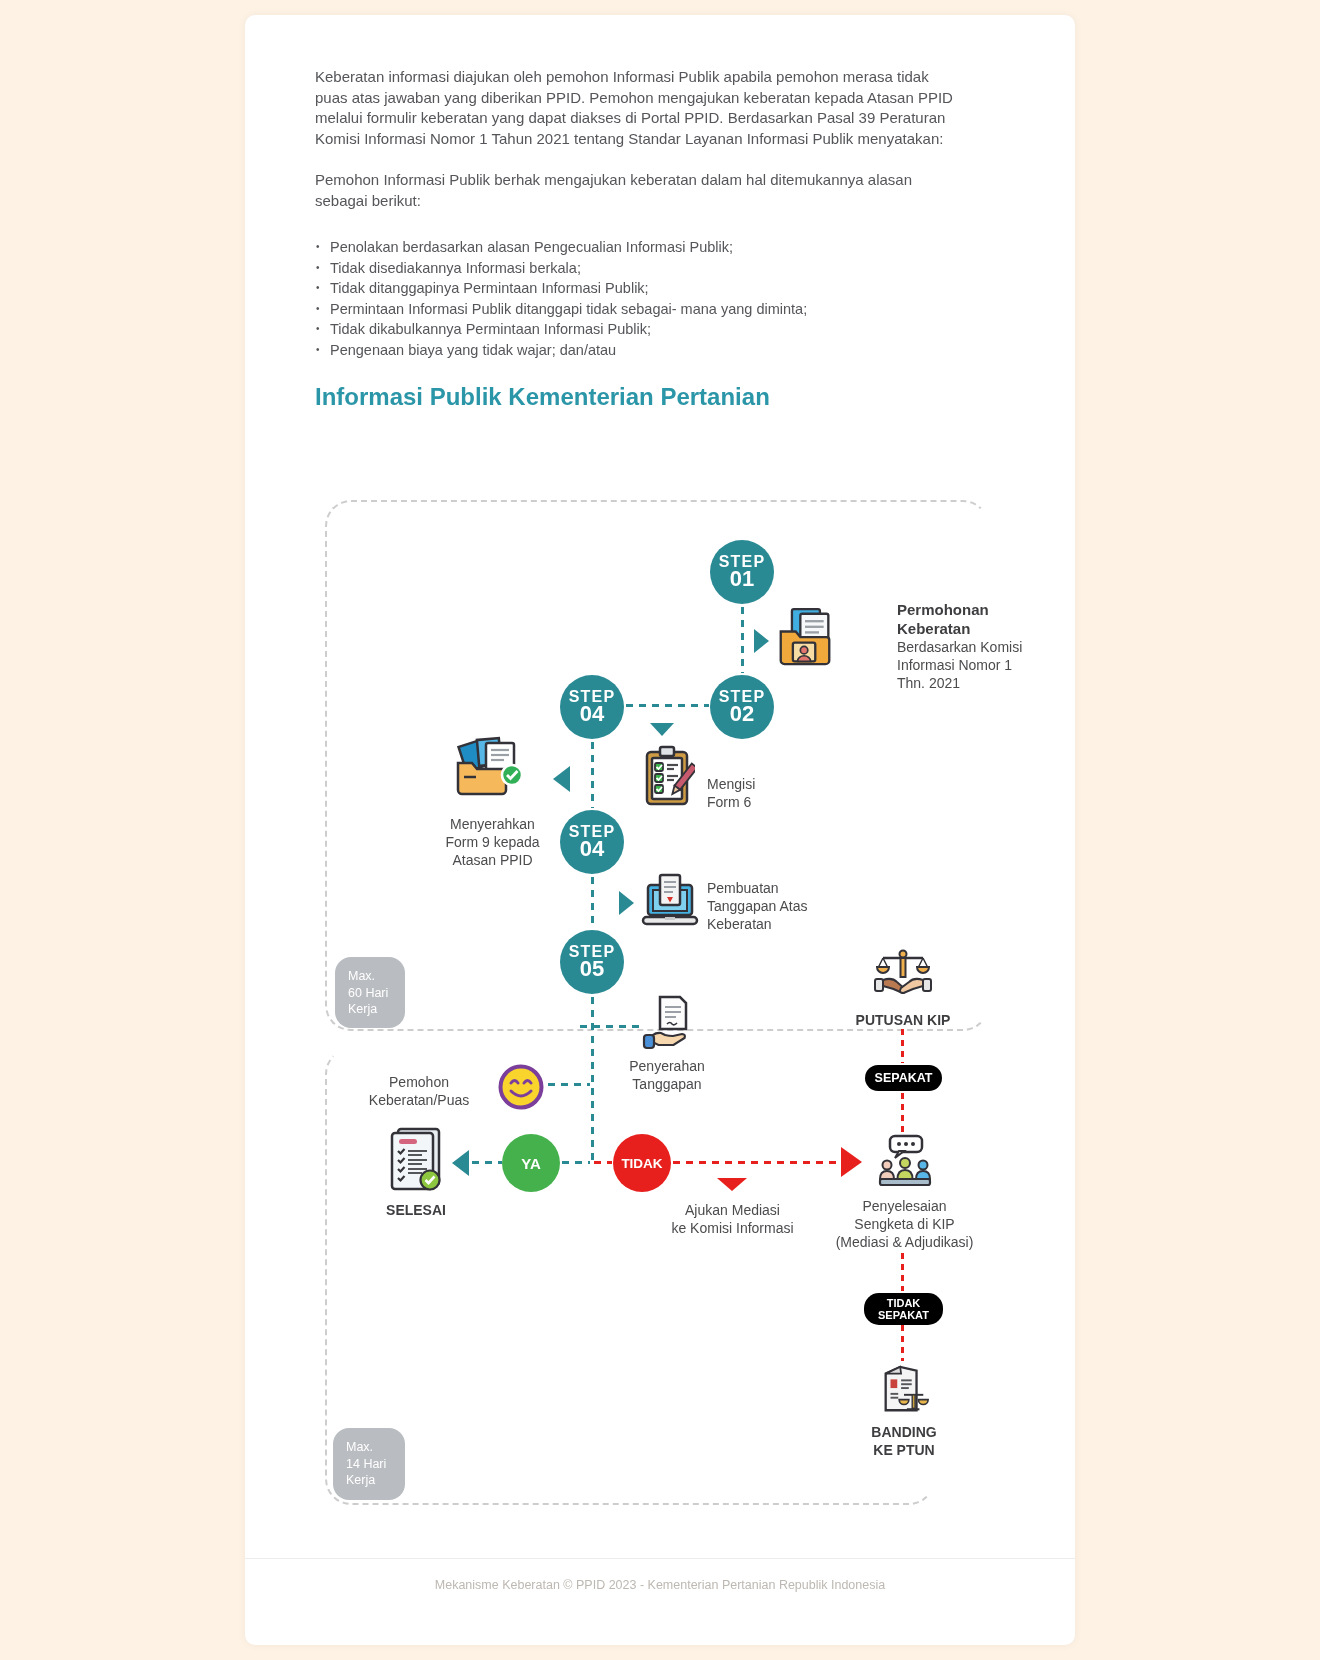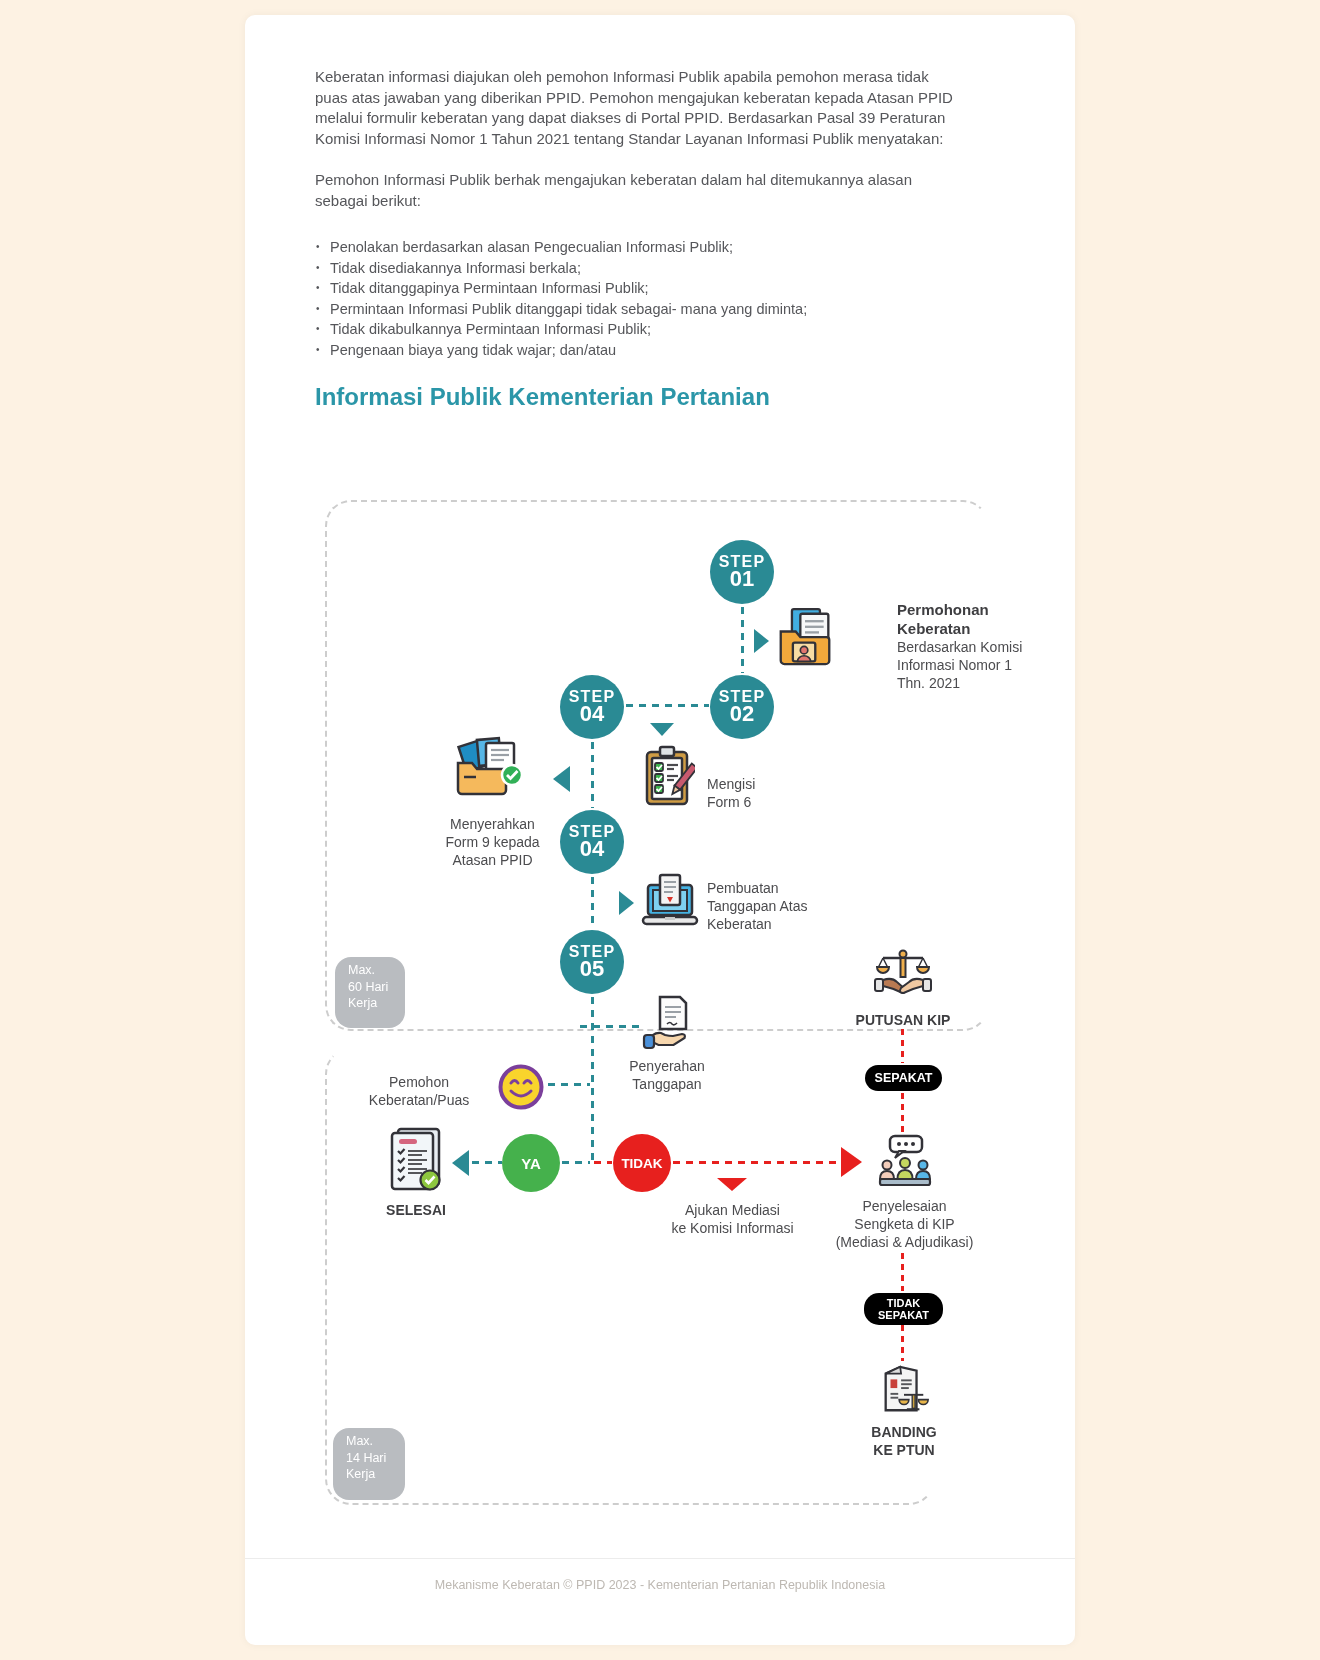--- a/index.html
+++ b/index.html
@@ -36,21 +36,21 @@
   .step .sn{font-size:22px;font-weight:bold;line-height:22px;}
   
   .decision{border-radius:50%;color:#fff;font-weight:bold;display:flex;align-items:center;justify-content:center;z-index:3;}
   .decision.green{background:#45b14c;font-size:15px;}
   .decision.red{background:#e7201e;font-size:13.5px;}
   
   .pill{background:#000000;color:#fff;font-weight:bold;border-radius:15px;
     display:flex;flex-direction:column;align-items:center;justify-content:center;z-index:3;}
   
   .maxbadge{background:#b9bcc0;border-radius:16px;color:#fff;font-size:12.5px;line-height:16.5px;
-    font-weight:500;padding:5px 0 0 13px;box-sizing:border-box;z-index:3;}
+    font-weight:500;padding:11px 0 0 13px;box-sizing:border-box;z-index:3;}
   
   .tri{width:0;height:0;position:absolute;z-index:2;}
   .tri.r-teal{border-top:12px solid transparent;border-bottom:12px solid transparent;border-left:15px solid #2a8a94;}
   .tri.l-teal{border-top:13px solid transparent;border-bottom:13px solid transparent;border-right:17px solid #2a8a94;}
   .tri.d-teal{border-left:12px solid transparent;border-right:12px solid transparent;border-top:13px solid #2a8a94;}
   .tri.r-red{border-top:15px solid transparent;border-bottom:15px solid transparent;border-left:21px solid #e7201e;}
   .tri.d-red{border-left:15px solid transparent;border-right:15px solid transparent;border-top:13px solid #e7201e;}
   
   .ftxt{font-size:14px;line-height:18px;color:#4c4c4f;z-index:3;}
   .ftxt.b{font-weight:bold;color:#3e3e41;}

